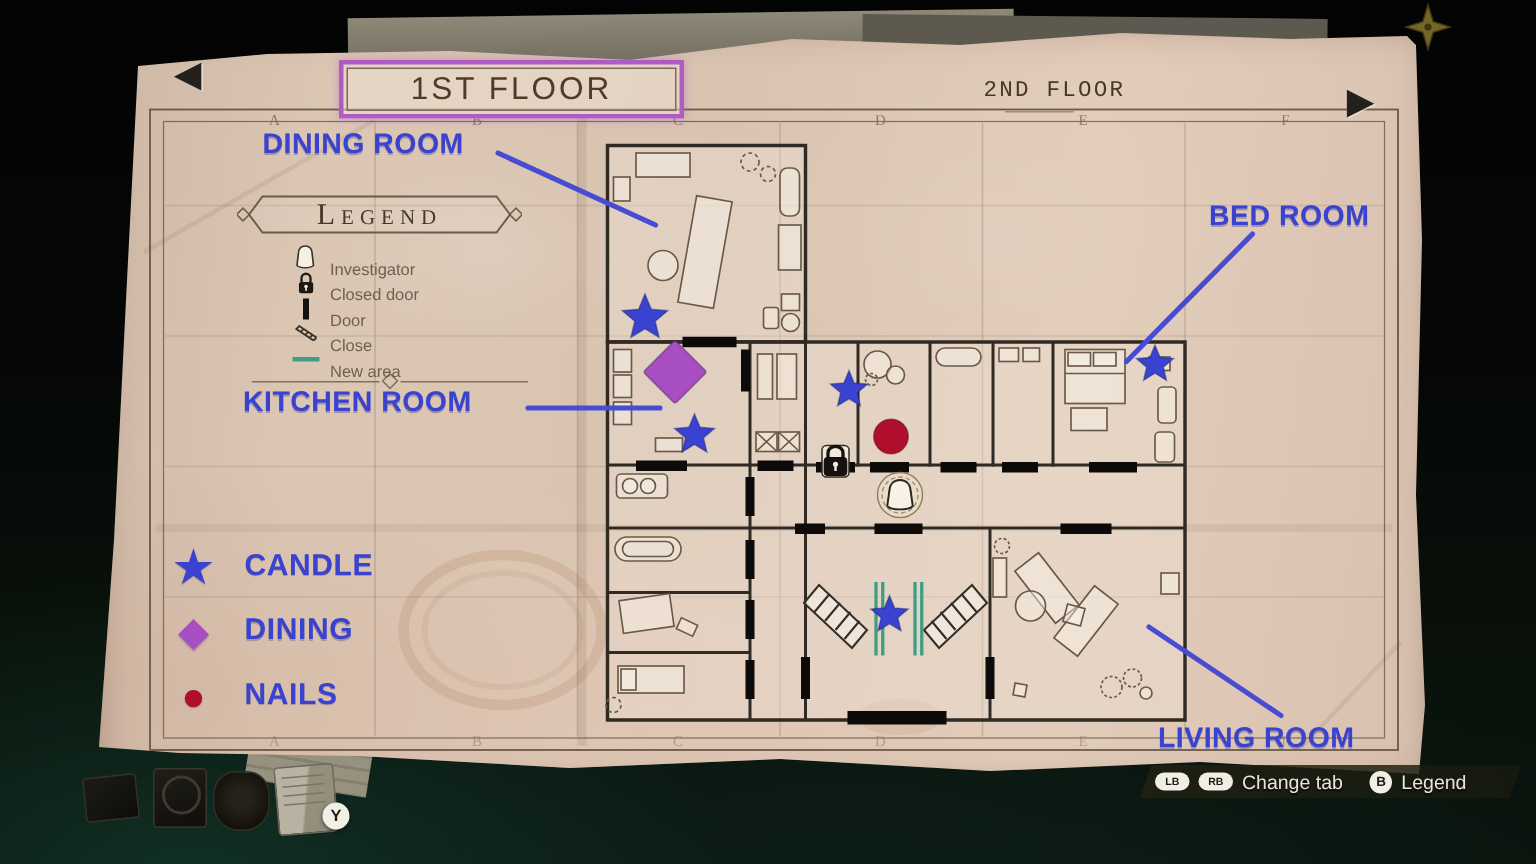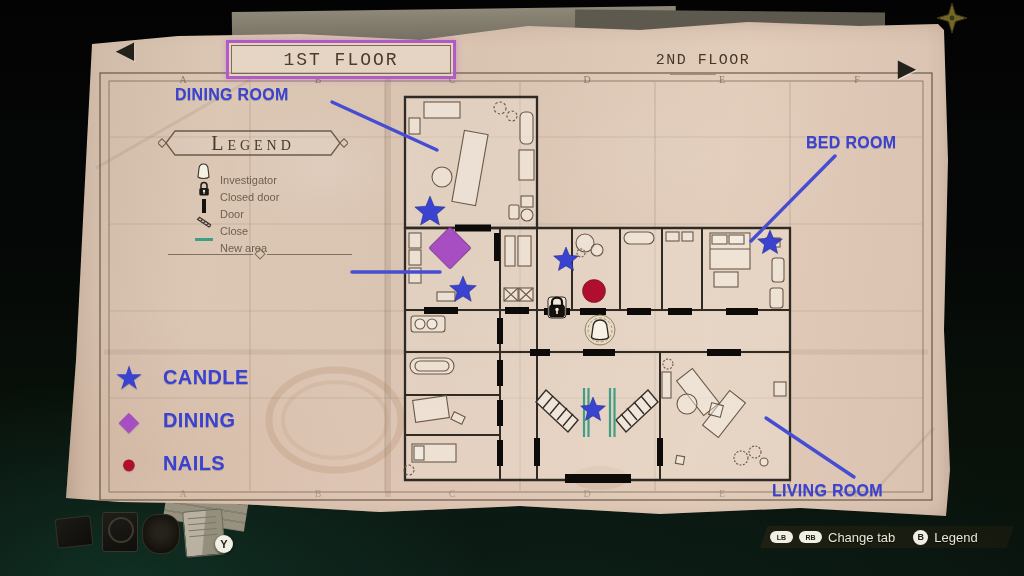--- a/index.html
+++ b/index.html
@@ -26,21 +26,21 @@
     clip-path:polygon(34px 30px,120px 22px,242px 20px,362px 26px,470px 12px,582px 16px,690px 8px,802px 12px,880px 10px,886px 16px,890px 146px,886px 316px,892px 456px,888px 502px,742px 494px,602px 500px,462px 492px,322px 498px,182px 490px,62px 488px,8px 484px,18px 346px,26px 186px);}
   .paper-shade{position:absolute;inset:0;pointer-events:none;
     box-shadow:inset 22px 0 30px -18px rgba(95,62,40,.40),inset -16px 0 26px -16px rgba(95,62,40,.28),inset 0 20px 26px -16px rgba(95,62,40,.30),inset 0 -18px 24px -16px rgba(95,62,40,.25);}
   .map-svg{position:absolute;left:-58px;top:-14px;width:1024px;height:576px;}
   
   .nav-arrow{position:absolute;width:26px;height:28px;color:#23211c;font-size:24px;line-height:28px;text-align:center;text-shadow:1px 1px 0 rgba(250,245,235,.6);cursor:pointer;}
   .nav-left{left:54px;top:22px;}
   .nav-right{left:836px;top:40px;}
   .tab-box{position:absolute;left:168px;top:26px;width:224px;height:33px;border:3px solid #b15cc5;background:rgba(240,228,212,.5);box-shadow:0 0 6px rgba(177,92,197,.45);}
   .tab-inner{position:absolute;inset:2px;border:1px solid #7d6a52;display:flex;align-items:center;justify-content:center;
-    font-family:Liberation Mono, monospace;font-size:18px;letter-spacing:2px;color:#4e3b29;}
+    font-family:Liberation Sans, sans-serif;font-size:21px;letter-spacing:2px;color:#4e3b29;}
   .floor-other{position:absolute;left:560px;top:38px;width:170px;text-align:center;font-family:Liberation Mono, monospace;font-size:15px;letter-spacing:1.5px;color:#473728;cursor:pointer;}
   .floor-other-line{position:absolute;left:612px;top:60px;width:46px;border-top:1px solid #8a7660;opacity:.7;}
   .compass{position:absolute;left:936px;top:2px;}
   
   .legend-banner{position:absolute;left:100px;top:115px;width:190px;height:28px;}
   .legend-title{position:absolute;inset:0;display:flex;align-items:center;justify-content:center;
     font-family:"Liberation Serif",serif;font-variant:small-caps;font-size:20px;letter-spacing:4px;color:#453a2c;}
   .legend-rows{position:absolute;left:136px;top:149px;}
   .legend-row{display:flex;align-items:center;height:17px;gap:7px;}
   .legend-icon{width:19px;display:flex;justify-content:center;align-items:center;}
@@ -50,31 +50,31 @@
   .legend-divider{position:absolute;left:110px;top:236px;width:184px;display:flex;align-items:center;}
   .legend-divider .l{flex:1;border-top:1px solid #6b5b49;opacity:.8;}
   .legend-divider .d{width:6px;height:6px;border:1px solid #6b5b49;transform:rotate(45deg);margin:0 3px;opacity:.8;}
   
   .item-legend{position:absolute;left:52px;top:342px;}
   .item-row{display:flex;align-items:center;height:43px;gap:15px;}
   .item-glyph{width:38px;text-align:center;font-size:33px;line-height:38px;text-shadow:0 1px 1px rgba(40,20,60,.25);}
   .item-glyph.small{font-size:27px;}
   .item-label{font-size:20px;font-weight:700;color:#3a43d0;letter-spacing:.4px;text-shadow:0 1px 0 rgba(25,28,110,.25);}
   
-  .room-label{position:absolute;font-size:16px;font-weight:700;color:#3a43d0;letter-spacing:.3px;white-space:nowrap;text-shadow:0 1px 0 rgba(25,28,110,.3);}
+  .room-label{position:absolute;font-size:19px;font-weight:700;color:#3a43d0;letter-spacing:.3px;white-space:nowrap;text-shadow:0 1px 0 rgba(25,28,110,.3);}
   
   .hud-icon{position:absolute;border-radius:3px;}
   .icon1{left:56px;top:517px;width:34px;height:28px;background:linear-gradient(145deg,#1d1b16,#0e0d0a);border:1px solid #343126;transform:rotate(-6deg);}
   .icon2{left:102px;top:512px;width:34px;height:38px;background:linear-gradient(160deg,#201e19,#0f0e0b);border:1px solid #39352a;}
   .icon2 i{position:absolute;left:5px;top:4px;width:22px;height:22px;border:2px solid #3e3a2d;border-radius:50%;}
   .icon3{left:142px;top:514px;width:36px;height:38px;background:radial-gradient(circle at 50% 45%, #26231c 20%, #121009 75%);border-radius:40% 40% 45% 45%;border:1px solid #322f24;}
   .icon4{left:184px;top:510px;width:38px;height:44px;background:linear-gradient(100deg,#b9b2a2 48%,#948e7d 52%);border:1px solid #6e6a5a;transform:rotate(-5deg);}
   .icon4 i{position:absolute;left:4px;top:6px;right:6px;height:1px;background:#7c7665;box-shadow:0 6px 0 #7c7665,0 12px 0 #7c7665,0 18px 0 #7c7665;}
   .key-badge{position:absolute;left:215px;top:535px;width:18px;height:18px;border-radius:50%;background:#f2efe5;color:#23211c;font-size:11px;font-weight:700;display:flex;align-items:center;justify-content:center;box-shadow:0 1px 3px rgba(0,0,0,.6);}
-  .ctrl-bar{position:absolute;left:760px;top:526px;width:254px;height:22px;display:flex;align-items:center;gap:6px;padding:0 10px;box-sizing:border-box;
+  .ctrl-bar{position:absolute;left:760px;top:510px;width:254px;height:22px;display:flex;align-items:center;gap:6px;padding:0 10px;box-sizing:border-box;
     background:linear-gradient(90deg,rgba(32,33,18,.85),rgba(24,26,14,.8));clip-path:polygon(3% 0,100% 0,97% 100%,0 100%);color:#e9e5d8;font-size:13px;}
   .pill{min-width:19px;height:12px;border-radius:6px;background:#f1eee3;color:#1e1c18;font-size:7px;font-weight:700;display:flex;align-items:center;justify-content:center;padding:0 2px;cursor:pointer;}
   .keyc{width:15px;height:15px;border-radius:50%;background:#f1eee3;color:#1e1c18;font-size:9px;font-weight:700;display:flex;align-items:center;justify-content:center;margin-left:12px;cursor:pointer;}
   .ctrl-txt{text-shadow:0 1px 1px rgba(0,0,0,.7);}
 </style>
 </head>
 <body>
 
 <div class="scene">
 
@@ -325,20 +325,21 @@
         <span class="item-label">DINING</span>
       </div>
       <div class="item-row">
         <span class="item-glyph small" style="color: rgb(176, 14, 45);">●</span>
         <span class="item-label">NAILS</span>
       </div>
     </div>
 
     <div class="room-label" style="left:117px;top:72px;">DINING ROOM</div>
     <div class="room-label" style="left:748px;top:120px;">BED ROOM</div>
+    <div class="room-label" style="left:104px;top:244px;">KITCHEN ROOM</div>
     <div class="room-label" style="left:714px;top:468px;">LIVING ROOM</div>
 
     <div class="paper-shade"></div>
   </div>
 
   <svg class="compass" width="32" height="32" viewBox="0 0 32 32">
     <path d="M16 1 L19.5 12.5 L31 16 L19.5 19.5 L16 31 L12.5 19.5 L1 16 L12.5 12.5 Z" fill="#746626" stroke="#3e3714" stroke-width="1"></path>
     <circle cx="16" cy="16" r="2.4" fill="#3e3714"></circle>
   </svg>
 

